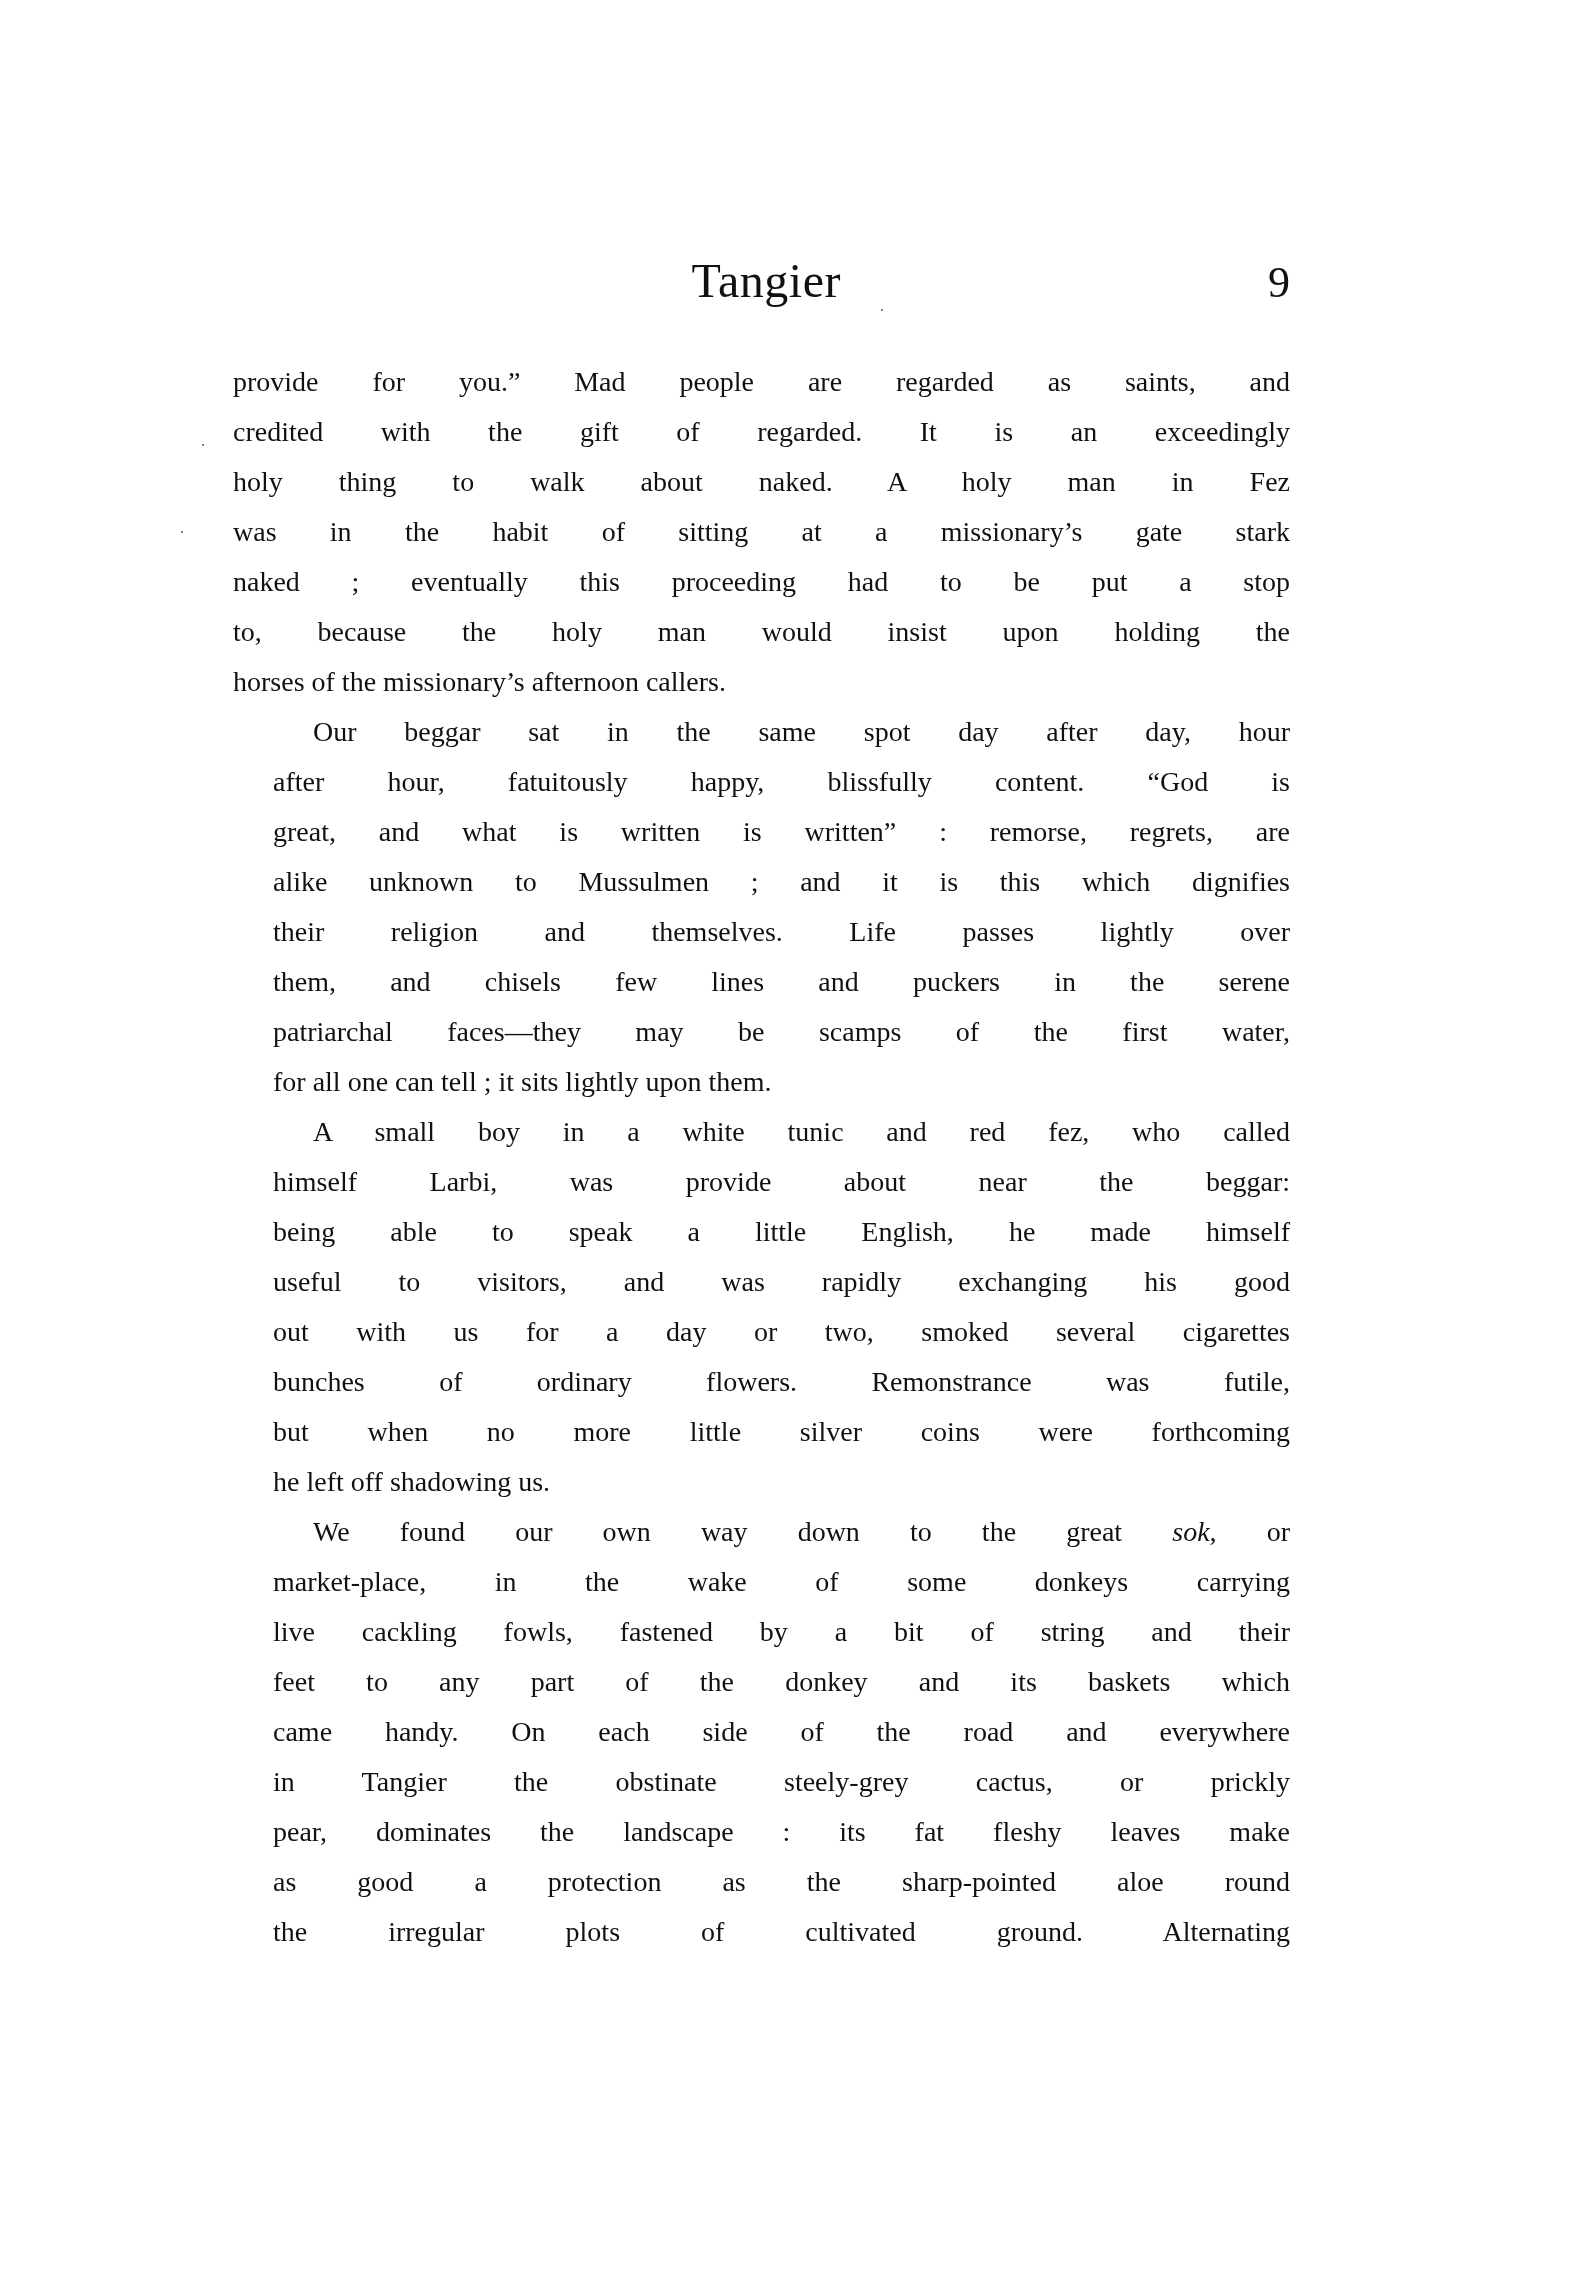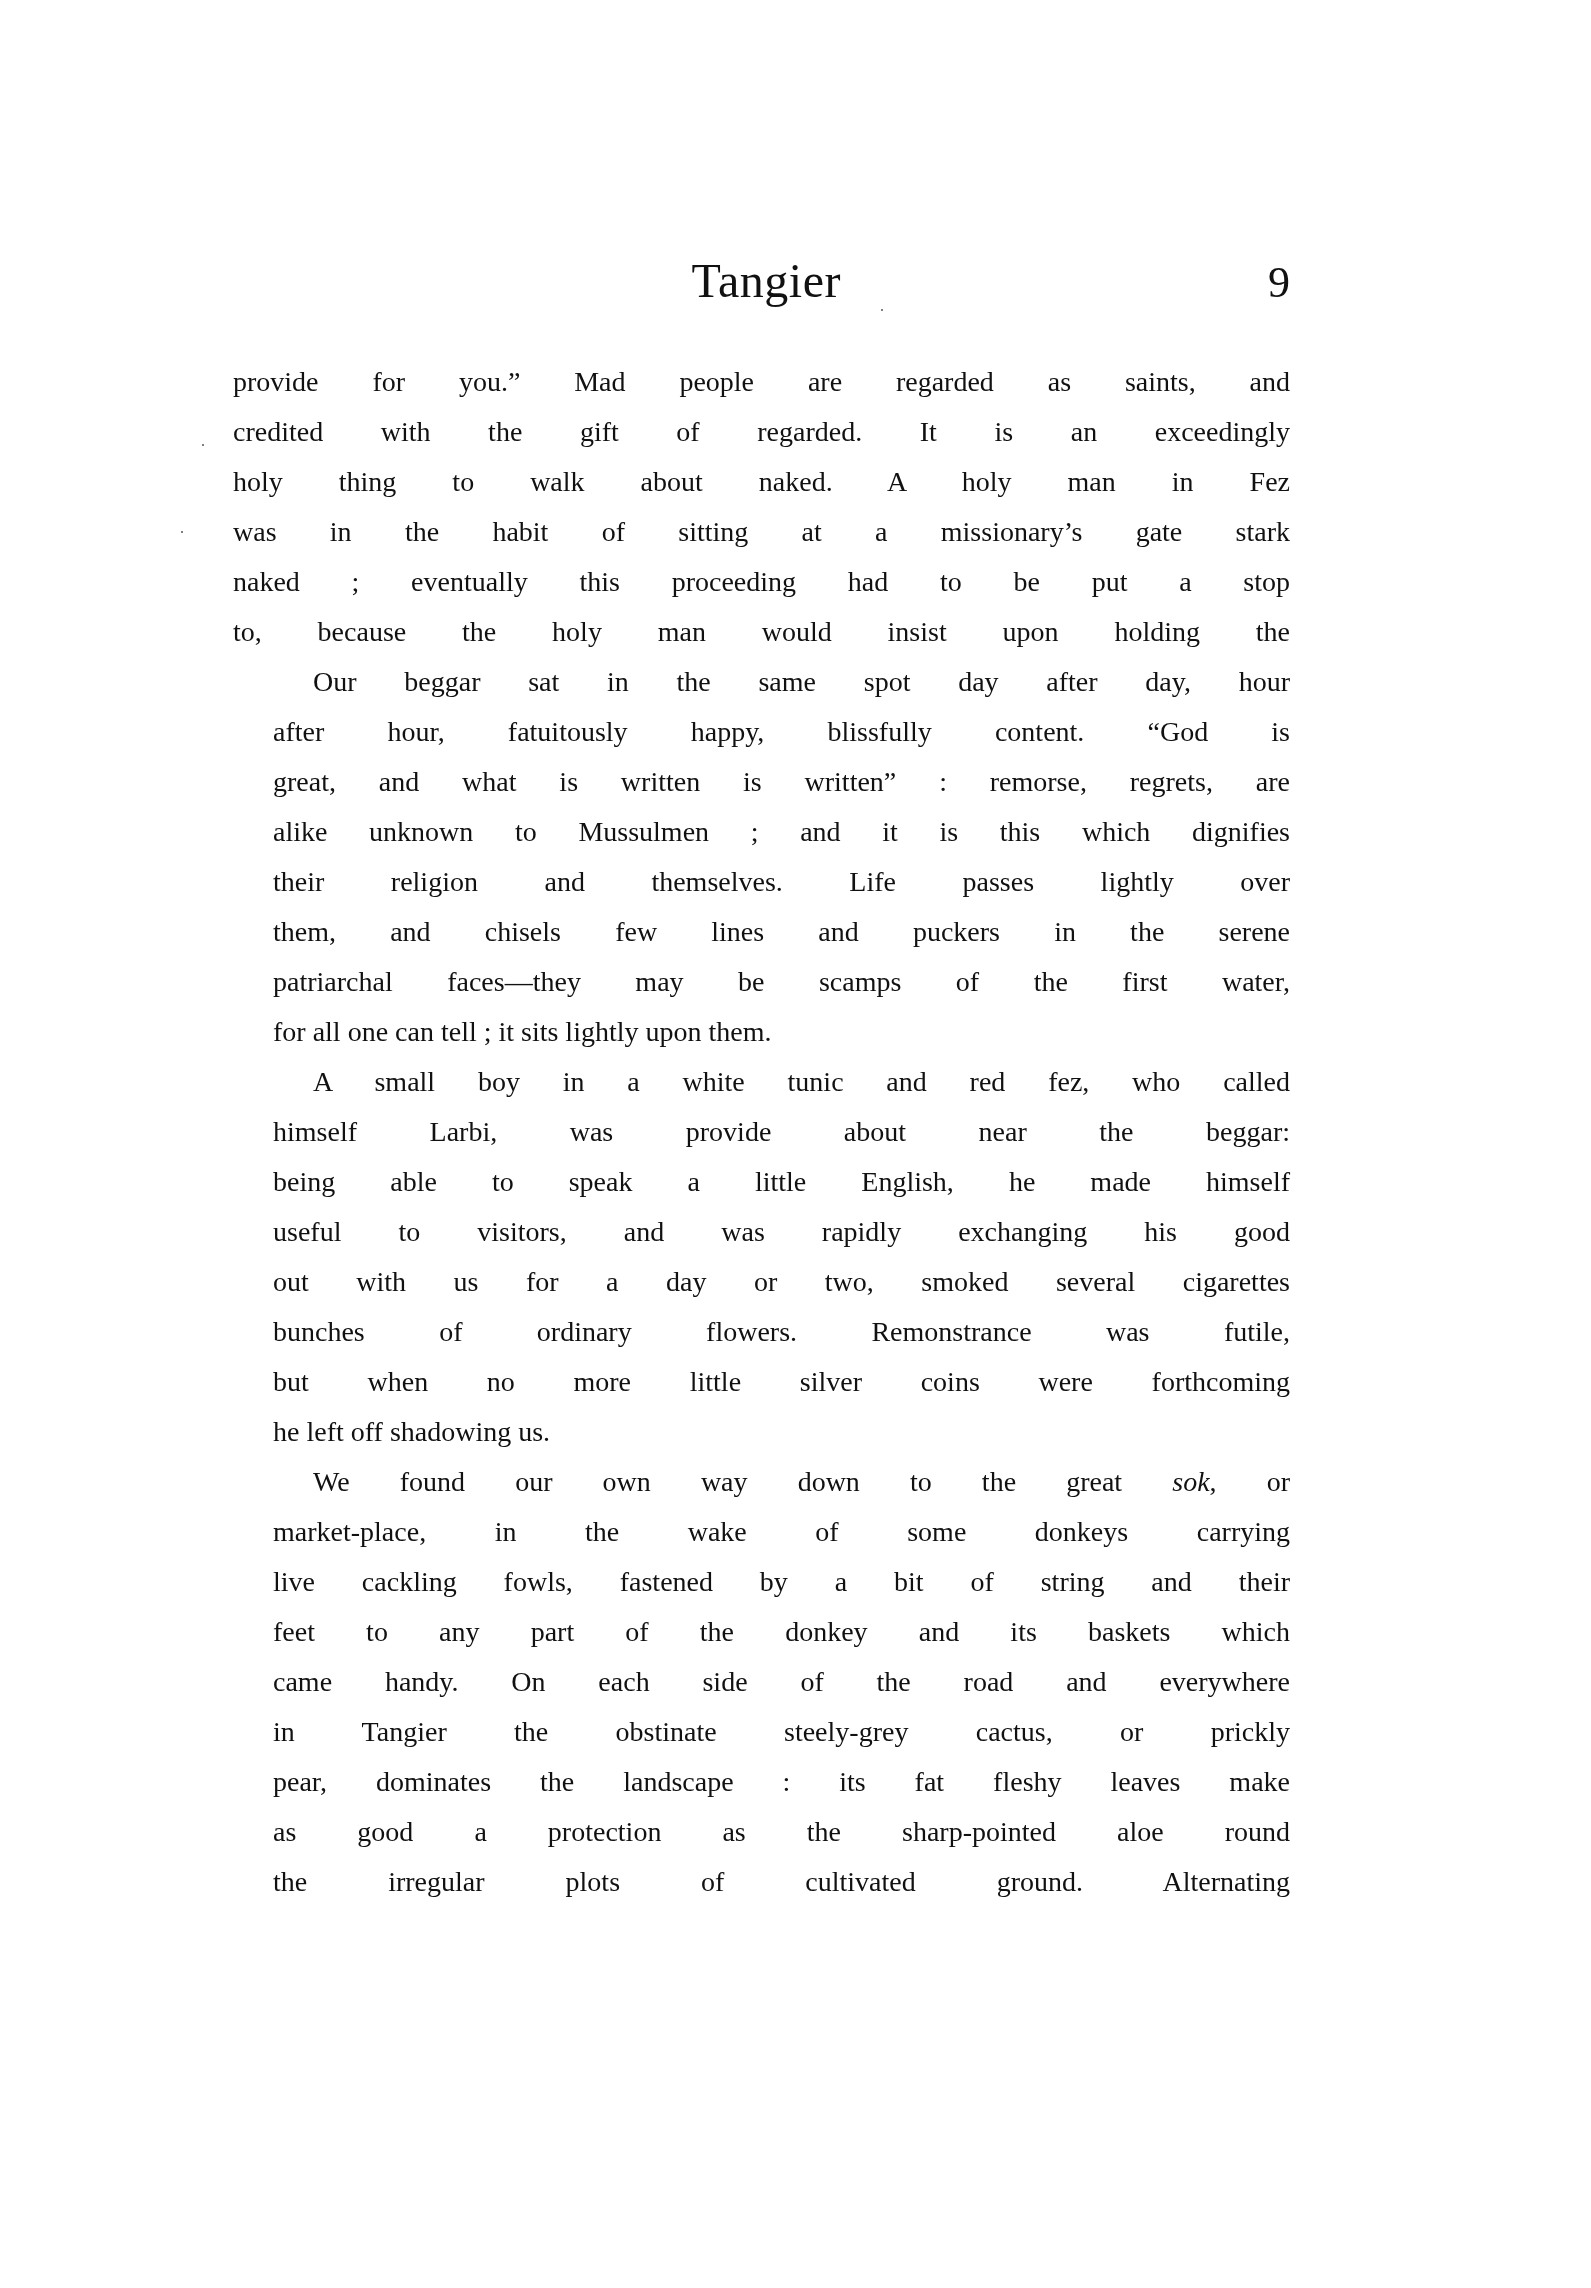--- a/index.html
+++ b/index.html
@@ -104,20 +104,21 @@
 
   <div class="body-text">
 
     <div class="para continued">
       <span class="line">provide for you.”  Mad people are regarded as saints, and</span>
       <span class="line">credited with the gift of regarded.  It is an exceedingly</span>
       <span class="line">holy thing to walk about naked.  A holy man in Fez</span>
       <span class="line">was in the habit of sitting at a missionary’s gate stark</span>
       <span class="line">naked ; eventually this proceeding had to be put a stop</span>
       <span class="line">to, because the holy man would insist upon holding the</span>
+      <span class="line last">horses of the missionary’s afternoon callers.</span>
     </div>
 
     <div class="para">
       <span class="line indent">Our beggar sat in the same spot day after day, hour</span>
       <span class="line">after hour, fatuitously happy, blissfully content.  “God is</span>
       <span class="line">great, and what is written is written” : remorse, regrets, are</span>
       <span class="line">alike unknown to Mussulmen ; and it is this which dignifies</span>
       <span class="line">their religion and themselves.  Life passes lightly over</span>
       <span class="line">them, and chisels few lines and puckers in the serene</span>
       <span class="line">patriarchal faces—they may be scamps of the first water,</span>

